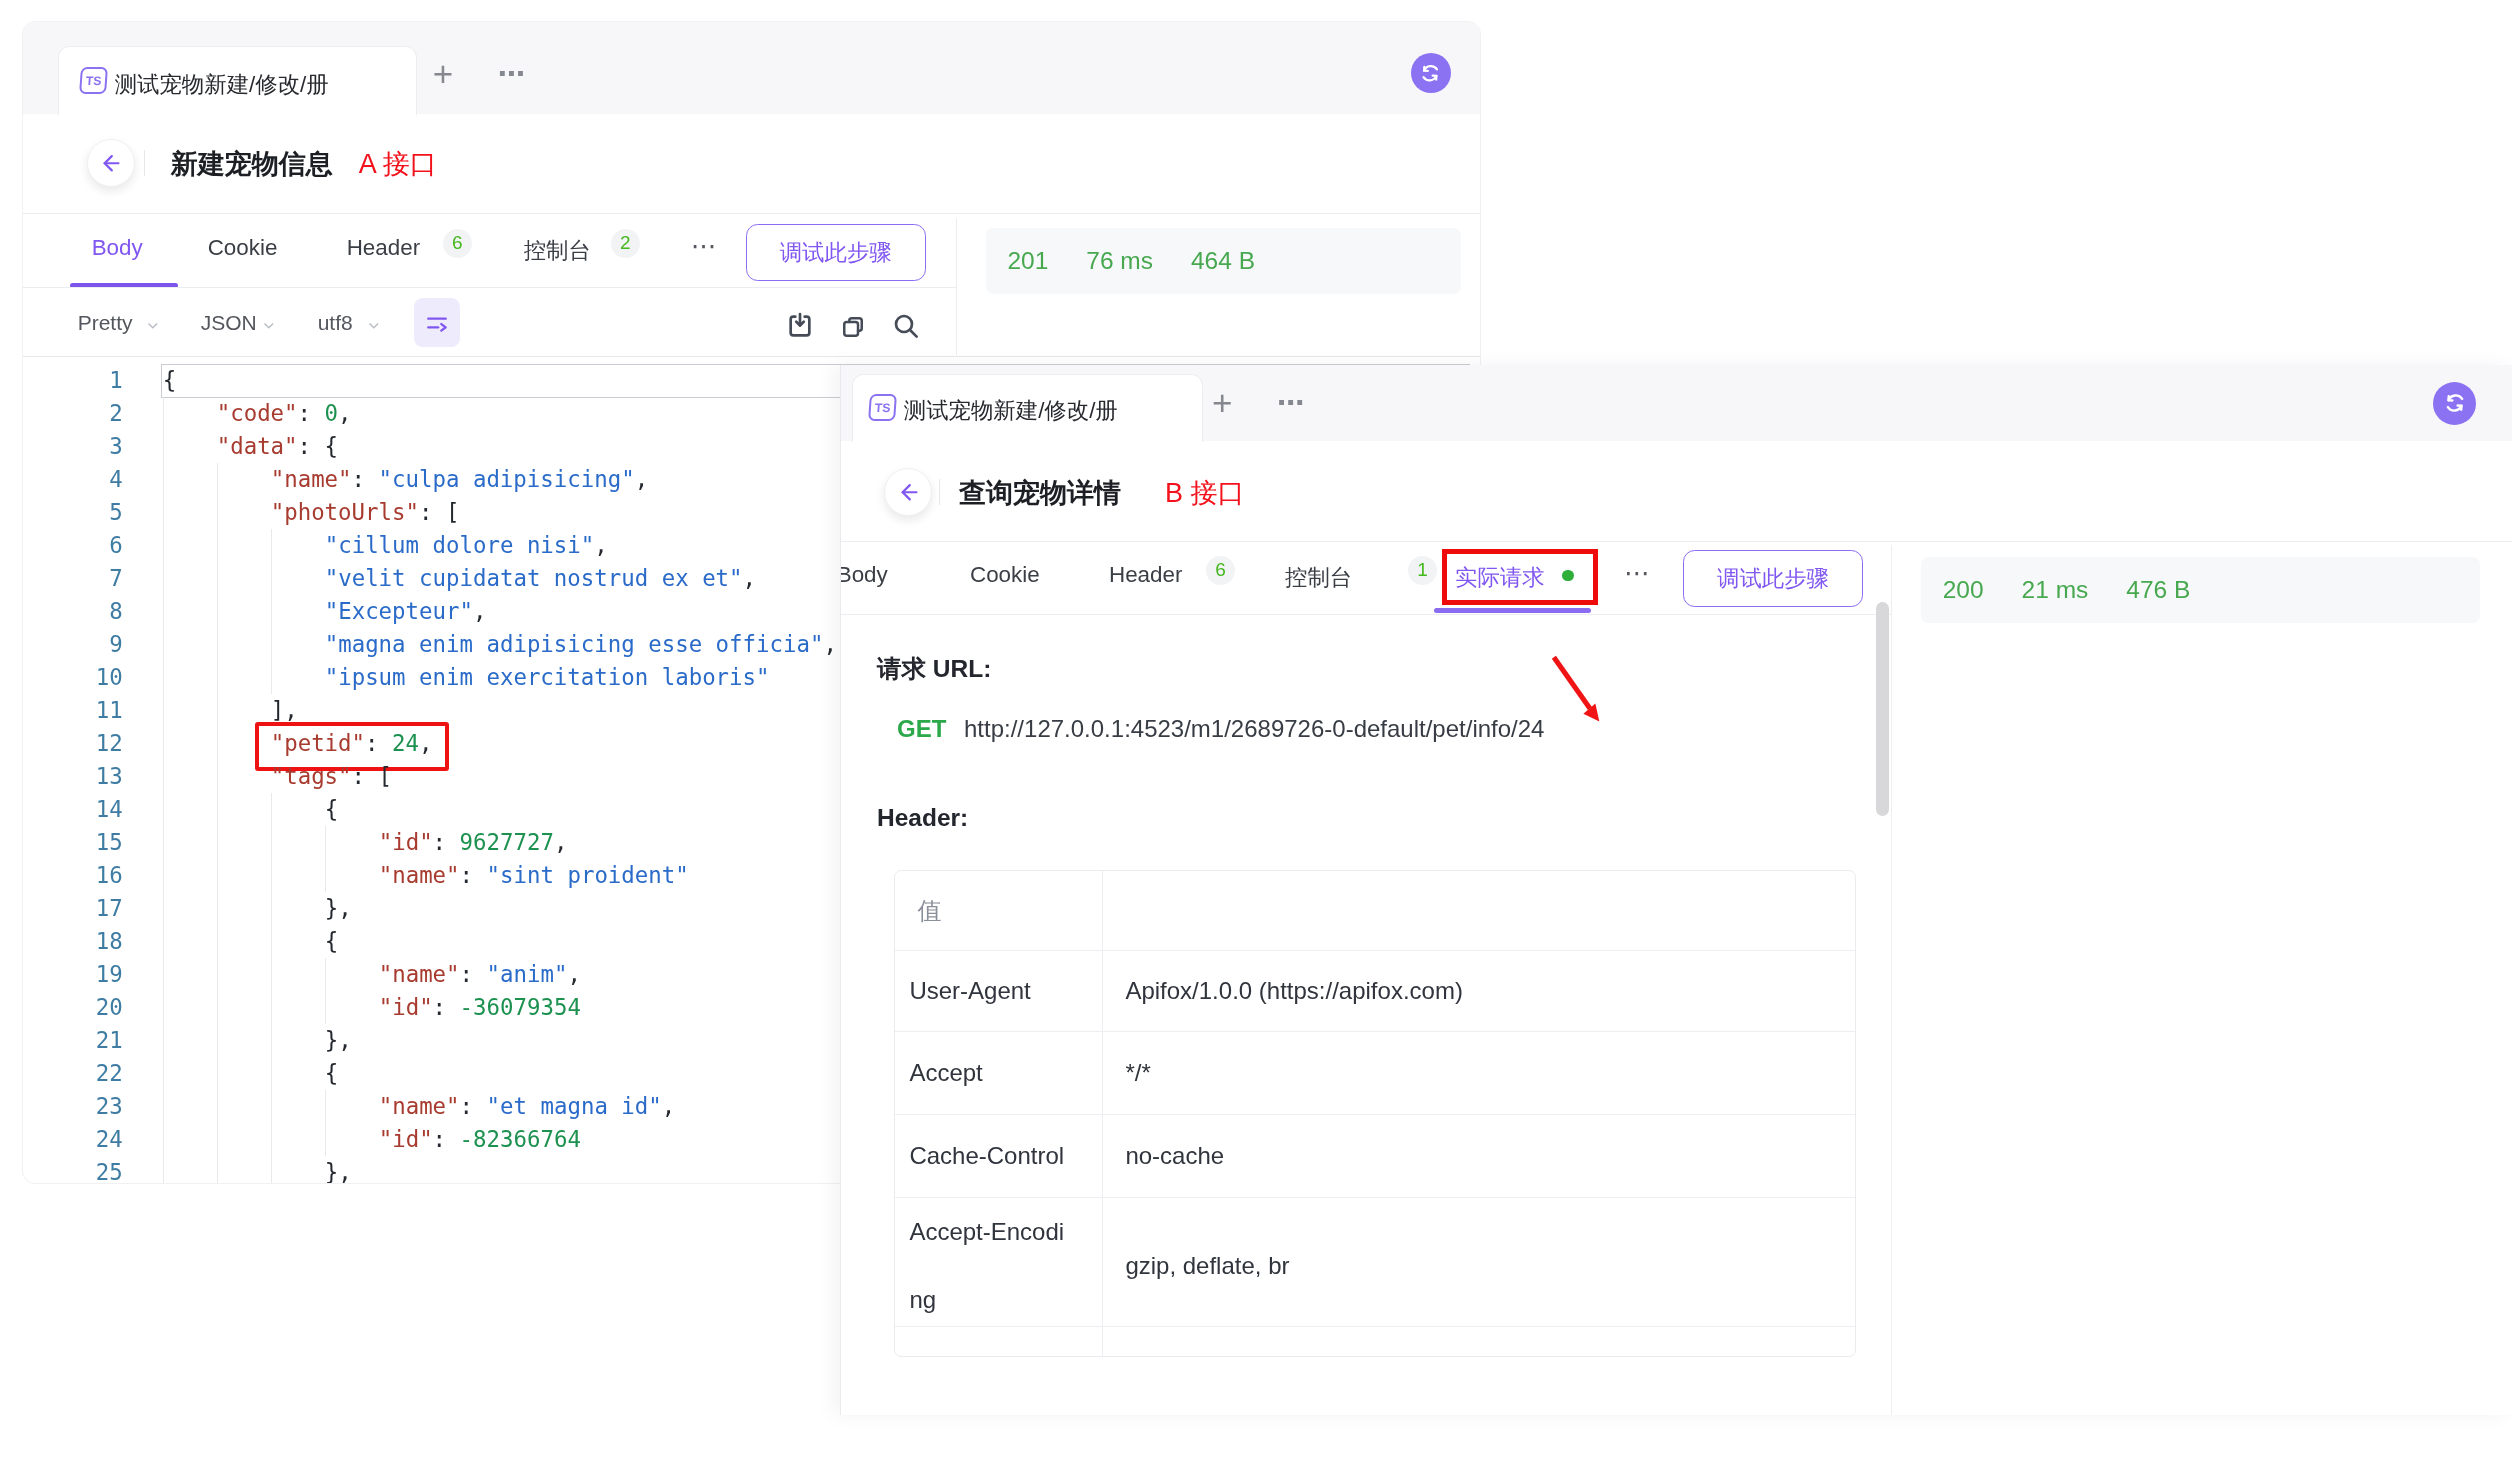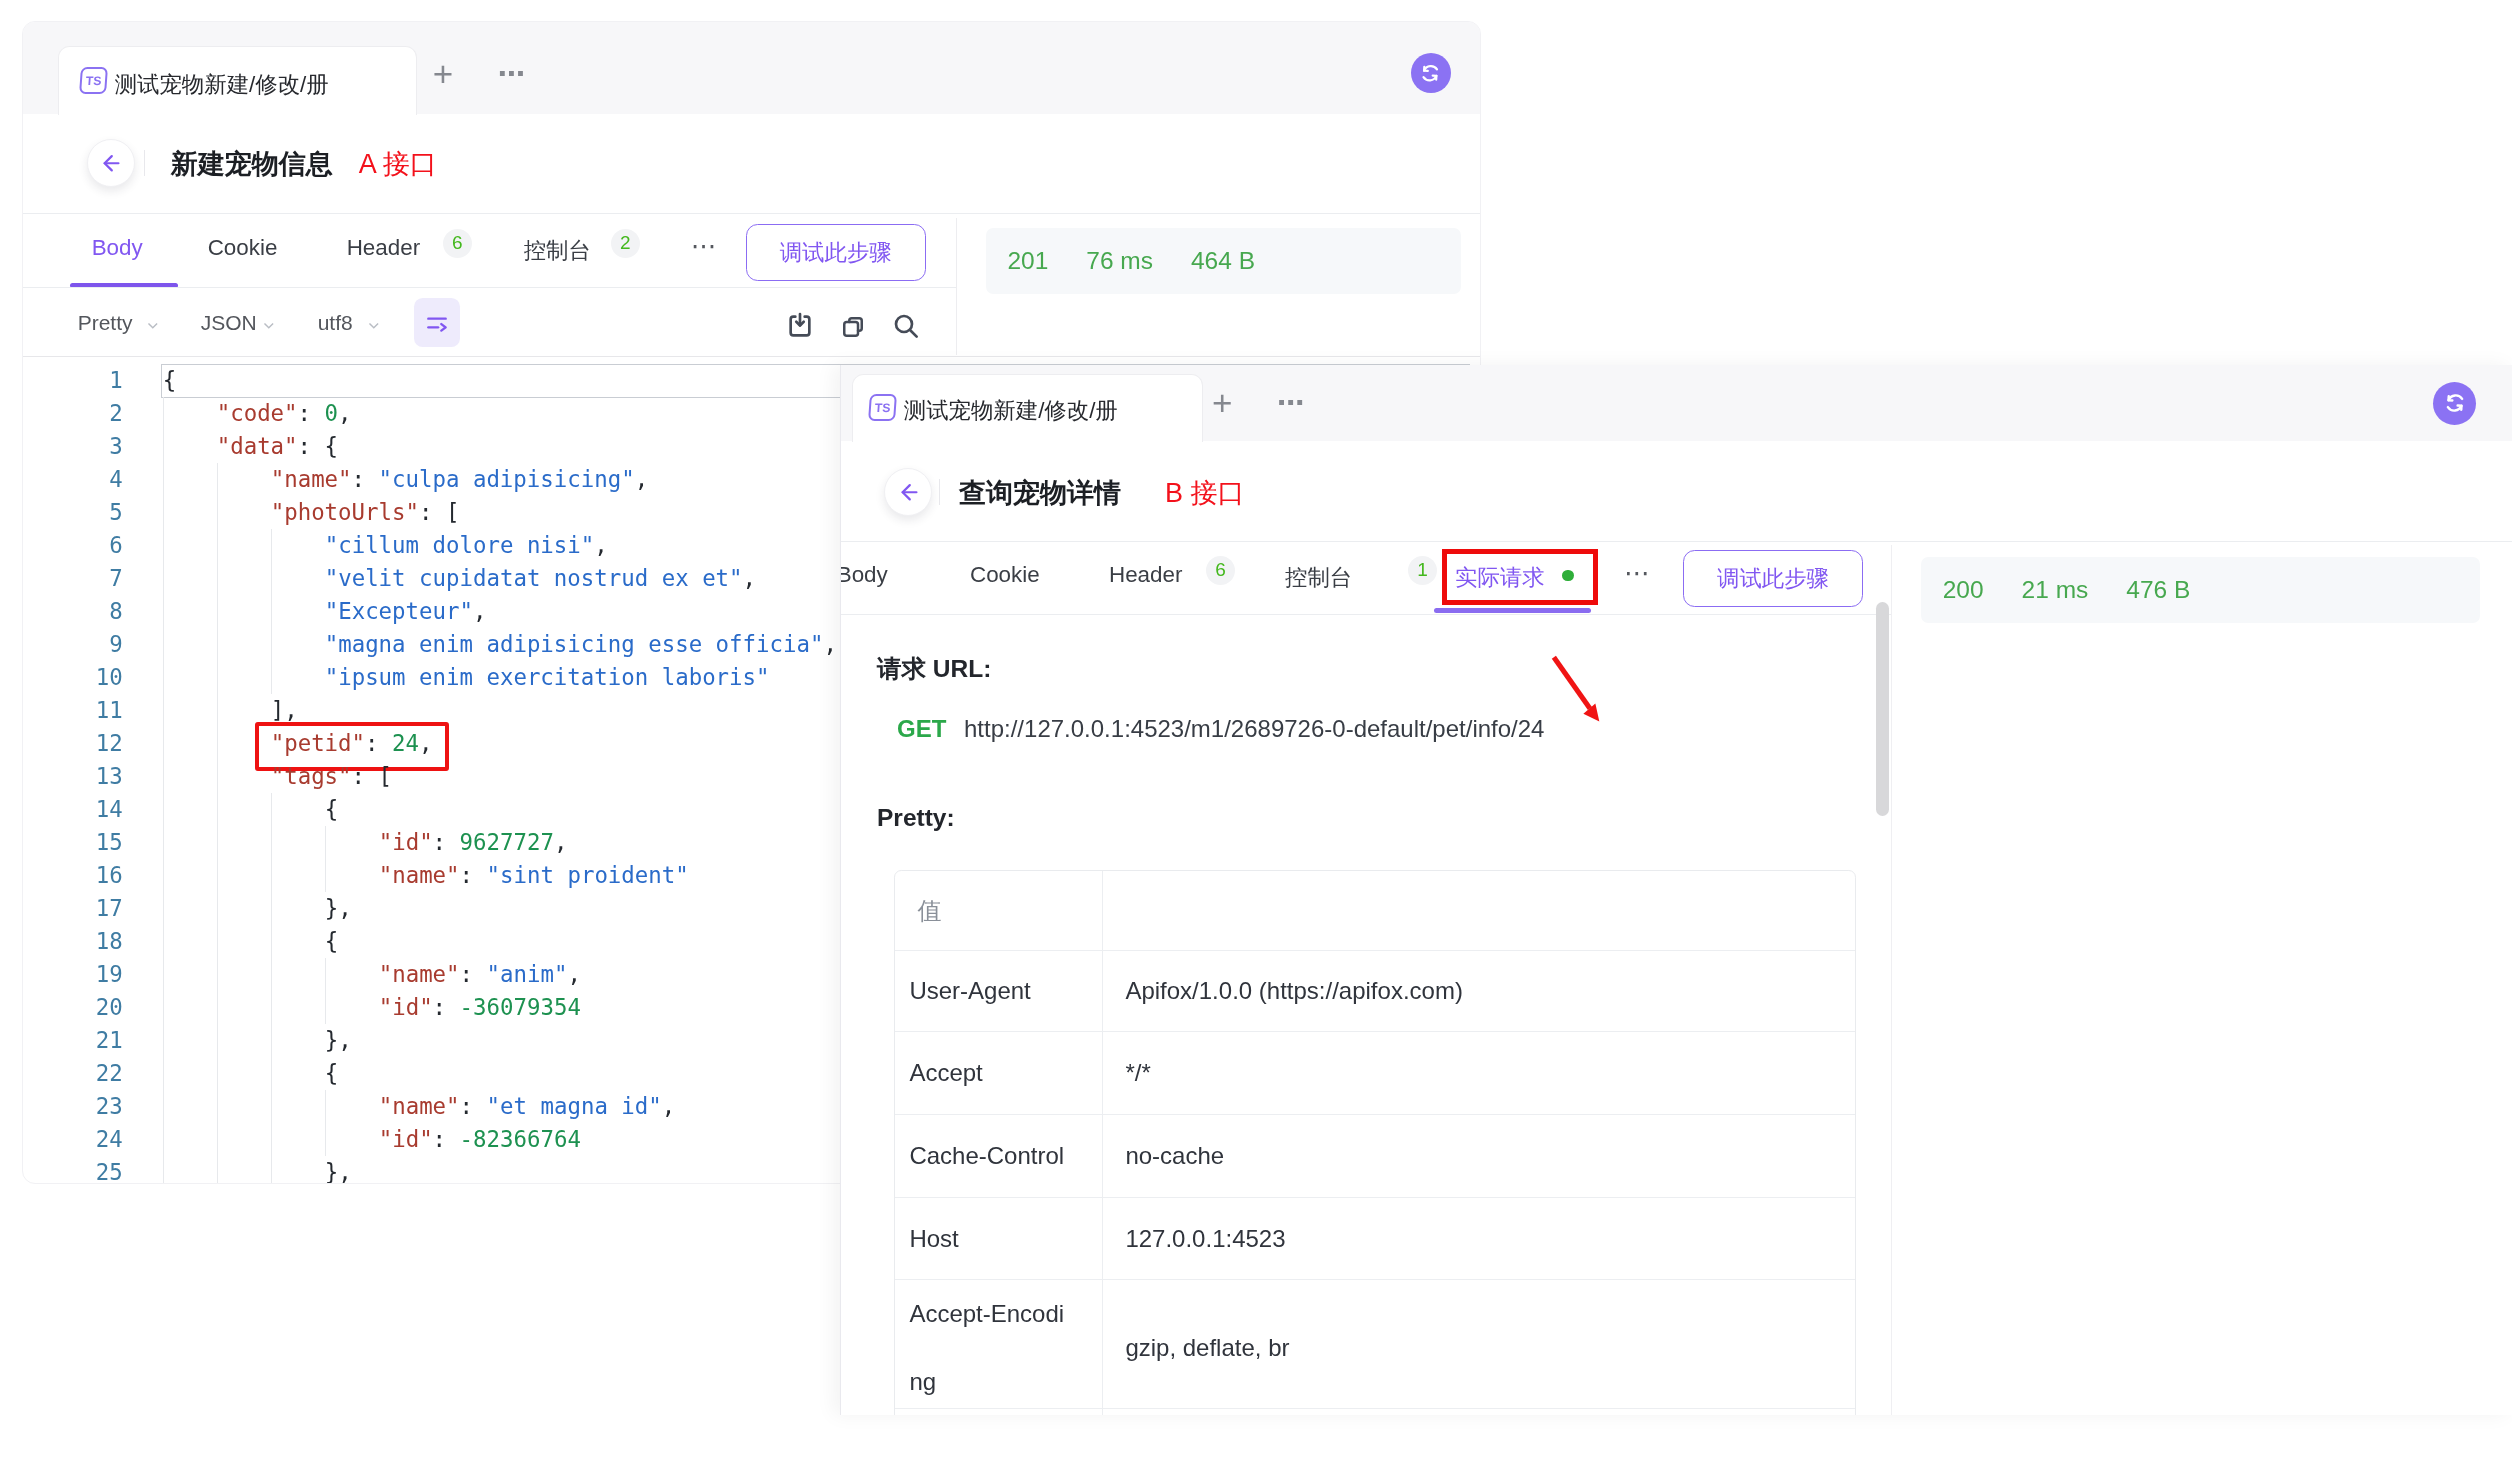--- a/index.html
+++ b/index.html
@@ -251,42 +251,38 @@
 
     <span class="h-label" style="left:36px;top:287px;">请求 URL:</span>
     <span class="method" style="left:56px;top:350px;">GET</span>
     <span class="url" style="left:123px;top:350px;">http://127.0.0.1:4523/m1/2689726-0-default/pet/info/24</span>
 
     <svg class="arrow-annot" style="left:704px;top:285px;" width="87" height="83" viewBox="0 0 120 115">
       <line x1="12" y1="10" x2="62" y2="81" stroke="#f01414" stroke-width="7"></line>
       <polygon points="75,99 52.9,88.4 69.5,74" fill="#f01414"></polygon>
     </svg>
 
-    <span class="h-label" style="left:36px;top:439px;">Pretty:</span>
+    <span class="h-label" style="left:36px;top:439px;">Header:</span>
 
     <div id="hdr-table">
         <div class="trow head" style="height: 79px;">
           <div>值</div>
         </div>
         <div class="trow" style="height: 80px;">
           <div>User-Agent</div>
           <div>Apifox/1.0.0 (https://apifox.com)</div>
         </div>
         <div class="trow" style="height: 82px; text-align: right;">
           <div>Accept</div>
           <div>*/*</div>
         </div>
         <div class="trow" style="height: 82px;">
           <div>Cache-Control</div>
           <div>no-cache</div>
         </div>
-        <div class="trow" style="height: 81px;">
-          <div>Host</div>
-          <div>127.0.0.1:4523</div>
-        </div>
         <div class="trow" style="height: 128px;">
           <div>Accept-Encoding</div>
           <div>gzip, deflate, br</div>
         </div>
         <div class="trow" style="height: 29px;">
           <div></div>
           <div></div>
         </div>
       </div>
   </div>

